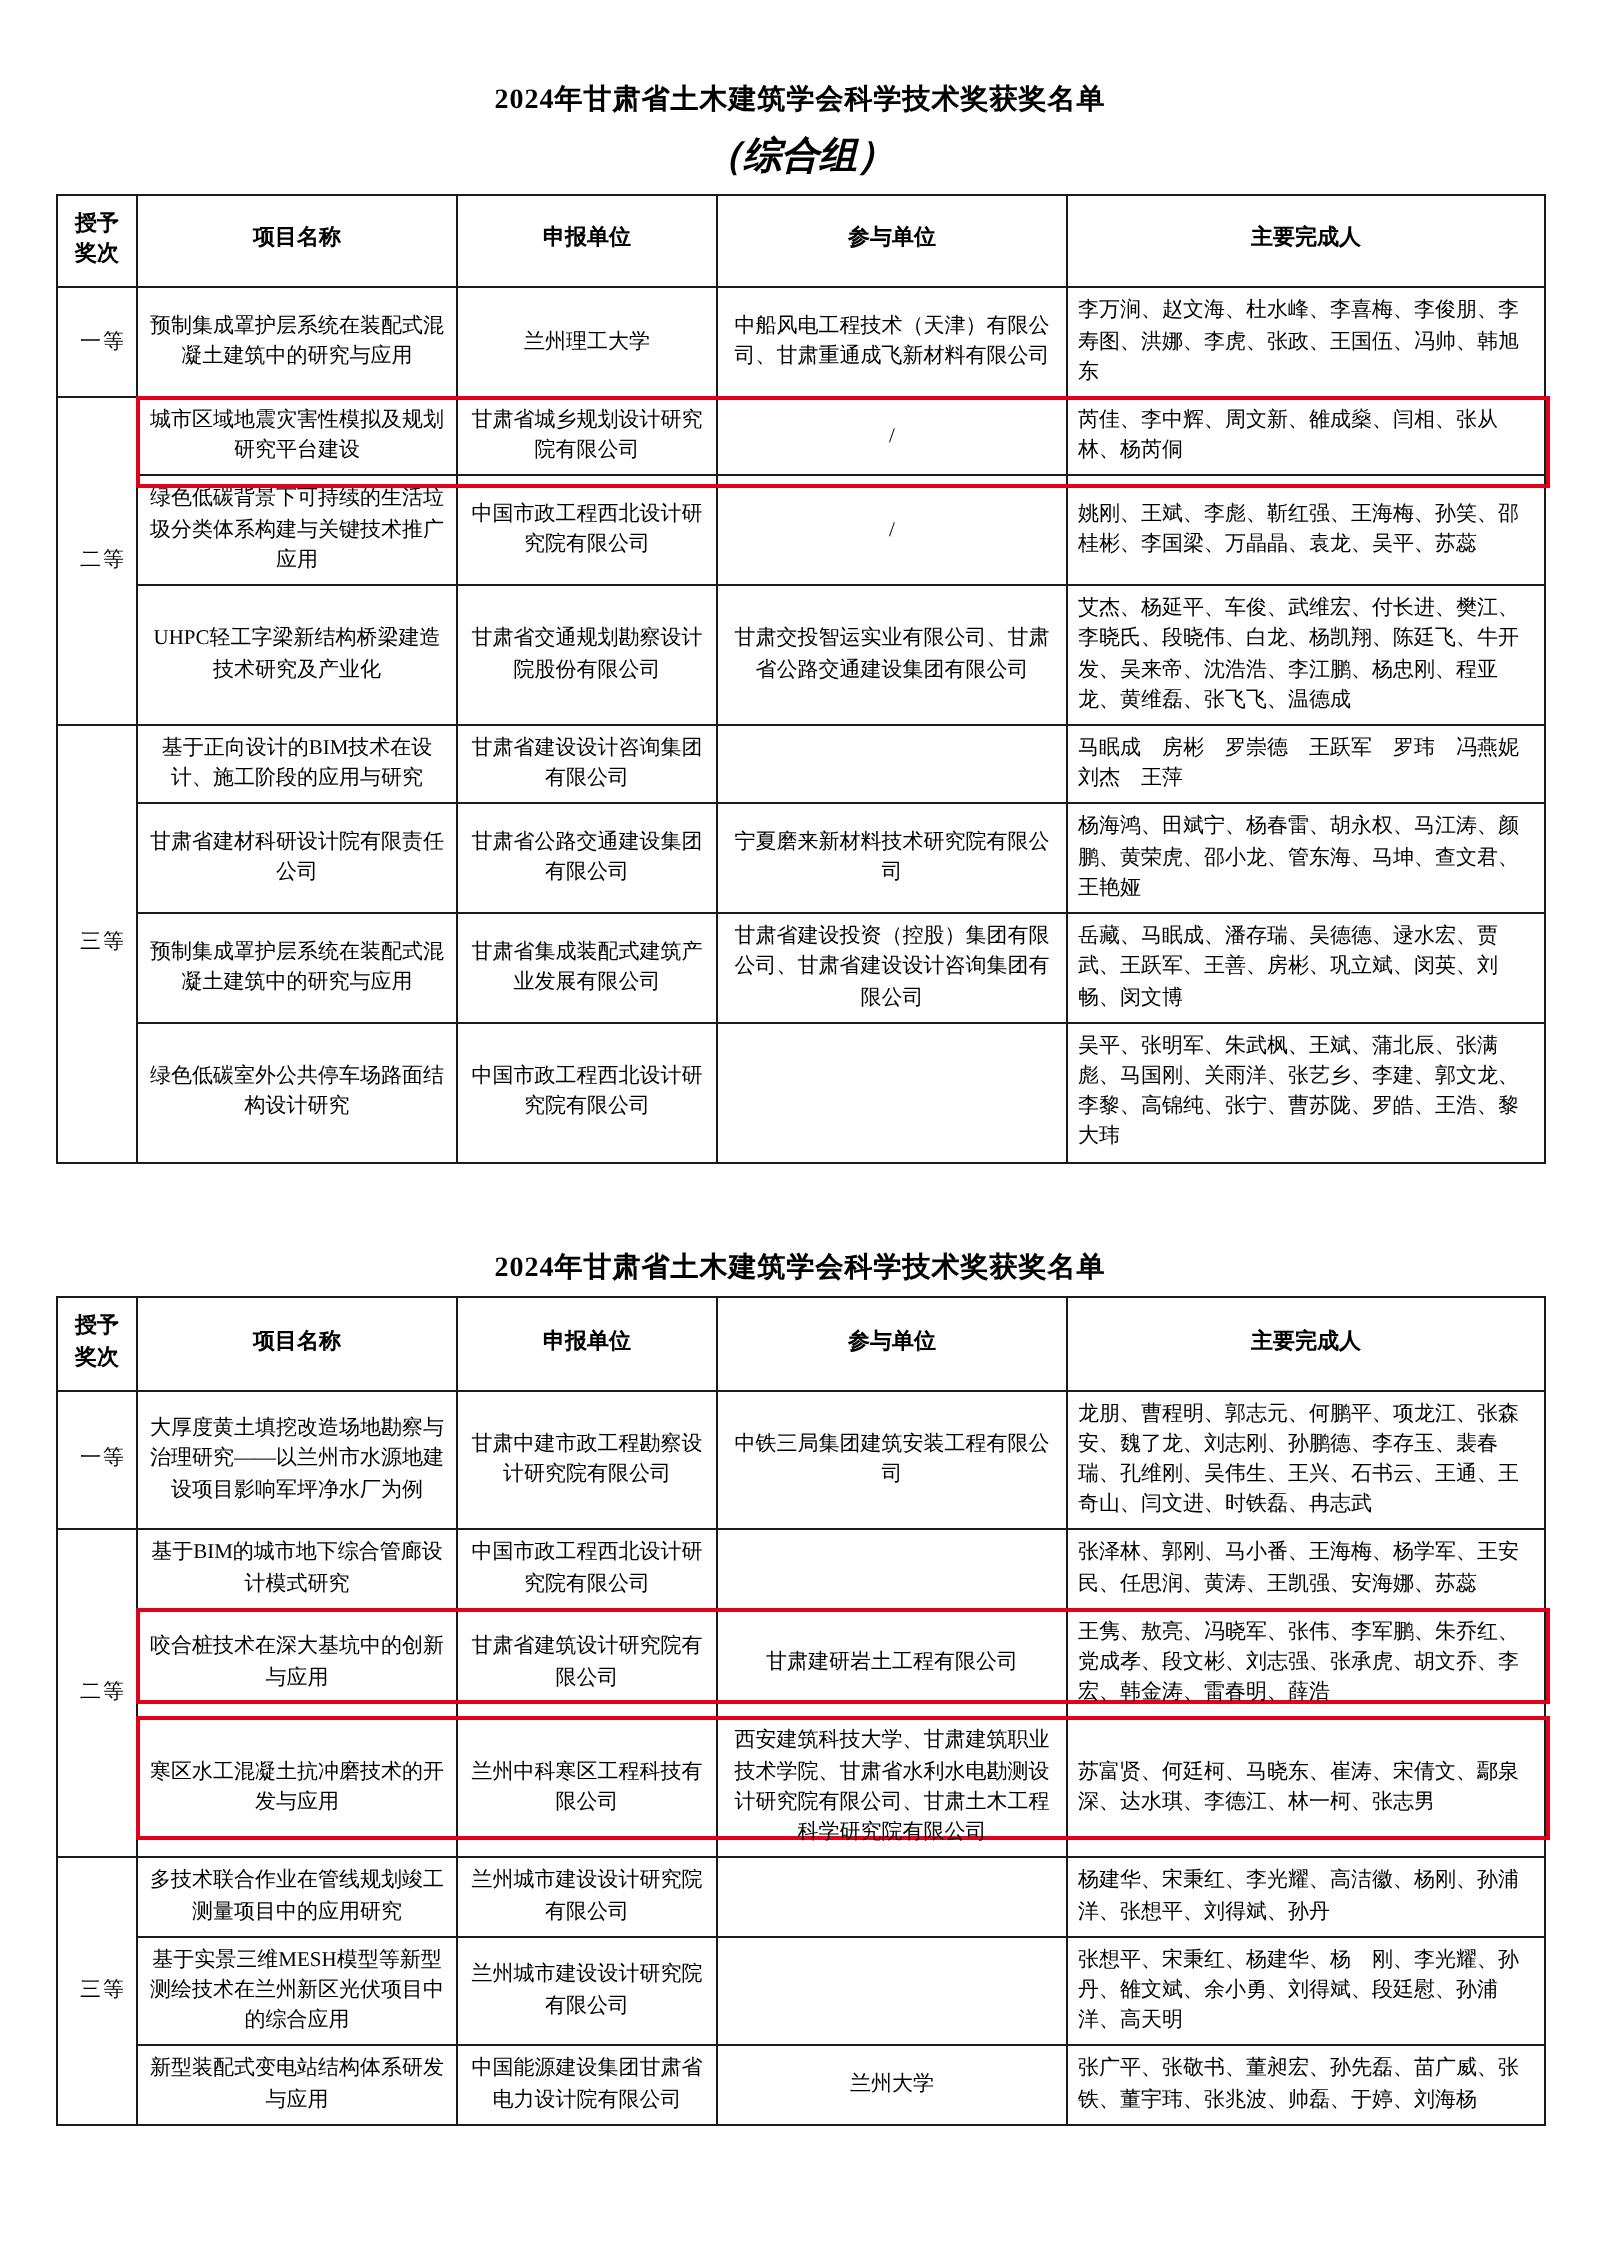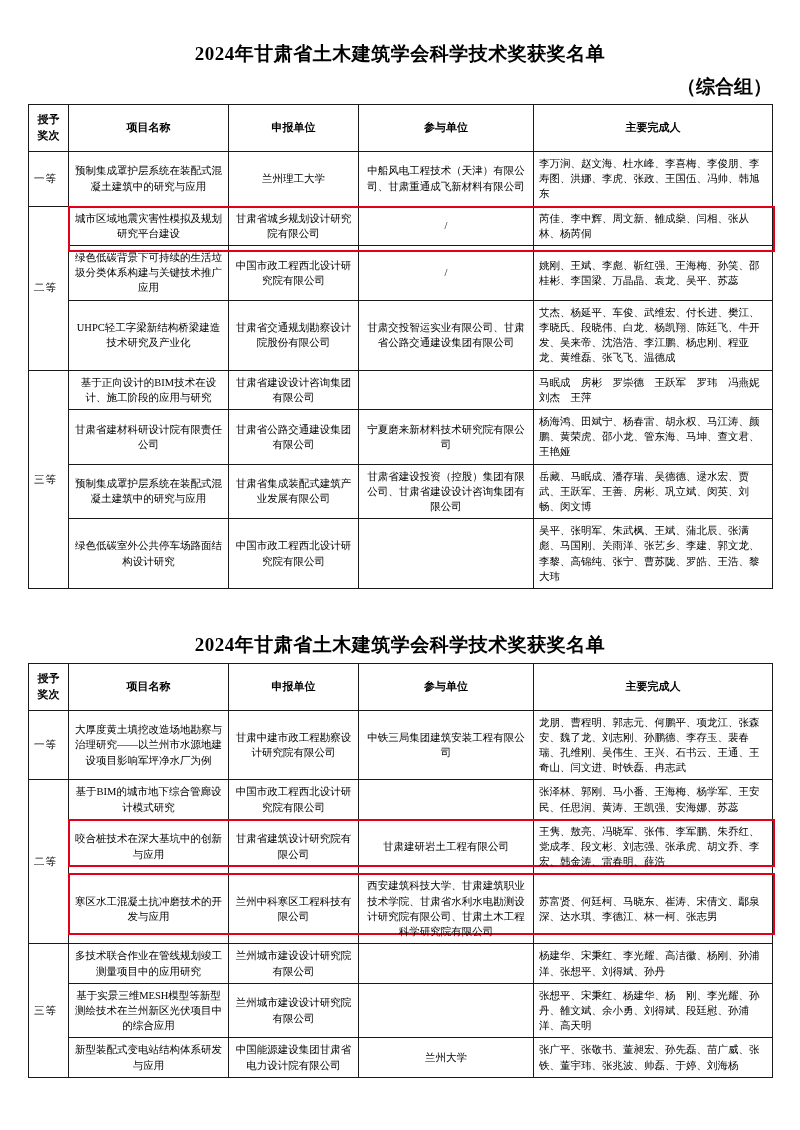--- a/index.html
+++ b/index.html
@@ -10,32 +10,33 @@
     background: #ffffff;
     font-family: "Liberation Serif", "DejaVu Serif", serif;
     color: #000000;
     overflow: hidden;
   }
   .page { padding: 0 28px; }
 
   .doc-title {
     text-align: center;
     font-weight: bold;
-    font-size: 19px;
+    font-size: 14px;
     letter-spacing: 0.5px;
     line-height: 1.5;
     margin: 0;
   }
   .title-block { padding-top: 40px; }
   .title-sub {
-    text-align: right;
+    text-align: center;
     font-weight: bold;
     font-size: 19px;
     line-height: 1.5;
     margin-top: 4px;
+    font-style: italic;
   }
 
   table.awards {
     border-collapse: collapse;
     width: 744px;
     margin: 3px auto 0 auto;
     table-layout: fixed;
   }
   table.awards th, table.awards td {
     border: 1px solid #1a1a1a;
@@ -51,21 +52,21 @@
     font-size: 11px;
     padding: 7px 4px;
   }
   .c-rank { width: 40px; text-align: center; font-weight: normal; }
   .c-proj { width: 160px; text-align: center; }
   .c-unit { width: 130px; text-align: center; }
   .c-part { width: 175px; text-align: center; }
   .c-people { width: 239px; text-align: left; }
 
   .rank-cell {
-    text-align: left;
+    text-align: right;
     font-size: 11px;
     letter-spacing: 1px;
   }
   .rank-th {
     line-height: 1.25;
     font-size: 10.5px;
   }
   .center { text-align: center; }
   .slash { text-align: center; }
 

